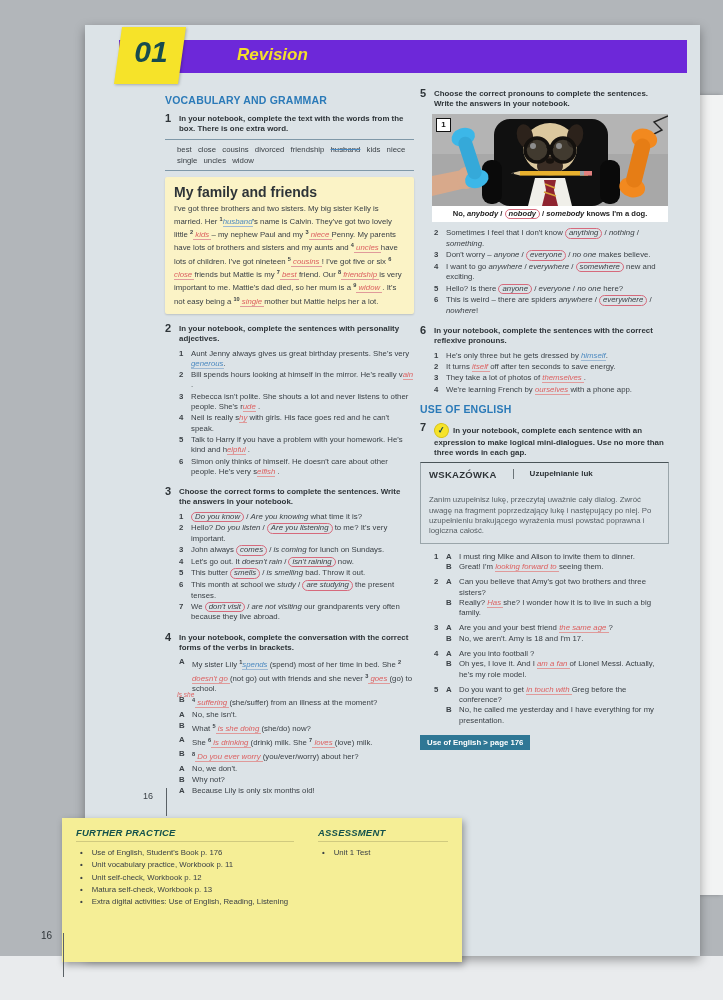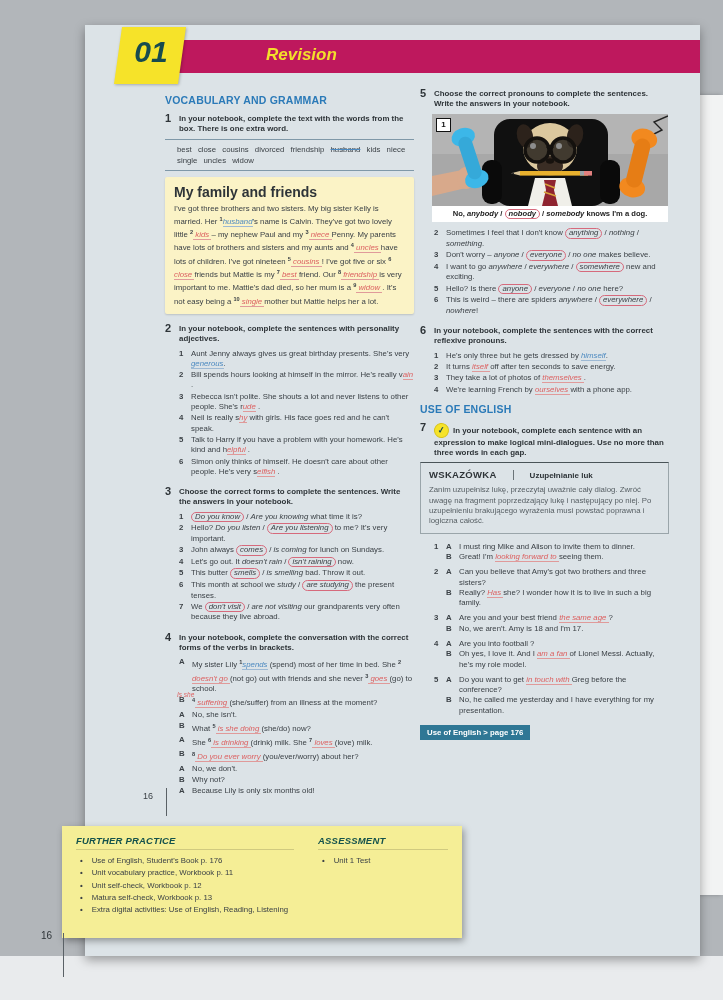--- a/index.html
+++ b/index.html
@@ -3,21 +3,21 @@
 <meta charset="utf-8">
 <style>
   html,body{margin:0;padding:0;background:#9ea2a6;}
   .canvas{position:relative;width:723px;height:1000px;overflow:hidden;
     background:#b2b6ba;font-family:"Liberation Sans",sans-serif;color:#3b4146;}
   .bottom-strip{position:absolute;left:0;top:956px;width:723px;height:44px;background:#e9ebed;}
   .next-page{position:absolute;left:700px;top:95px;width:23px;height:800px;background:#f2f3f3;box-shadow:-2px 0 4px rgba(0,0,0,.25);}
   .page{position:absolute;left:85px;top:25px;width:615px;height:931px;background:#dce3e7;
     box-shadow:0 4px 10px rgba(0,0,0,.35);overflow:hidden;}
   
-  .banner{position:absolute;left:63px;top:15px;width:568px;height:33px;background:#be185d;}
+  .banner{position:absolute;left:34px;top:15px;width:568px;height:33px;background:#6d28d9;}
   .banner-title{position:absolute;left:118px;top:5px;font-size:17px;font-weight:700;font-style:italic;color:#f3df2b;}
   .unit-tab{position:absolute;left:33px;top:2px;width:64px;height:57px;background:#f6e329;transform:skewX(-8deg);
     box-shadow:1px 1px 3px rgba(0,0,0,.25);}
   .unit-num{position:absolute;left:36px;top:10px;width:60px;text-align:center;font-size:30px;font-weight:700;font-style:italic;color:#174b4f;}
   
   .col{position:absolute;top:62px;width:249px;}
   .col-left{left:80px;}
   .col-right{left:335px;}
   .colhead{color:#2b7ab8;font-weight:700;font-size:10.5px;letter-spacing:.2px;margin:7px 0 6px 0;}
   .ex{margin-bottom:8px;}
@@ -46,35 +46,35 @@
   .panel-title{font-weight:700;font-size:14px;margin-bottom:4px;color:#2e3438;}
   .panel-text{font-size:7.8px;line-height:10.3px;}
   
   .photo{margin:2px 0 6px 12px;width:236px;position:relative;}
   .photo svg{display:block;}
   .photo-badge{position:absolute;left:4px;top:4px;width:13px;height:12px;background:#fff;border:1px solid #111;
     font-size:8px;font-weight:700;color:#111;text-align:center;line-height:12px;}
   .caption{background:#fff;padding:3px 2px;text-align:center;font-size:7.6px;color:#1c1c1c;}
   
   .tip{border:1px solid #9aa5aa;border-top:1px solid #4a5458;padding:6px 8px;margin:4px 0 8px 0;background:#dce3e7;}
-  .tip-head{display:flex;align-items:flex-end;gap:16px;margin-bottom:5px;}
+  .tip-head{display:flex;align-items:flex-start;gap:16px;margin-bottom:15px;}
   .tip-title{font-weight:700;font-size:9.5px;color:#2e3438;letter-spacing:.3px;}
   .tip-sep{width:1px;height:10px;background:#6b7478;}
   .tip-sub{font-weight:700;font-size:8px;color:#2e3438;}
   .tip-body{font-size:7.8px;line-height:10.3px;color:#565e63;}
   .check-icon{display:inline-block;width:13px;height:13px;border-radius:50%;background:#f6e329;border:1px solid #d8c41c;
     color:#174b4f;font-weight:700;font-size:9px;text-align:center;line-height:13px;margin-right:4px;transform:rotate(-8deg);}
   .ex7h{display:flex;gap:5px;margin-bottom:4px;}
   .d7{margin-bottom:5px;}
   .uoe-tag{display:inline-block;background:#2f7795;color:#fff;font-weight:700;font-size:7.8px;padding:3px 7px;margin-top:4px;}
   
   .pgnum-inner{position:absolute;left:143px;top:791px;font-size:9px;color:#3b4146;}
   .pgline-inner{position:absolute;left:166px;top:788px;width:1px;height:28px;background:#5a6166;}
-  .footer-box{position:absolute;left:62px;top:818px;width:400px;height:112px;background:#f5ee96;
-    box-shadow:2px 3px 7px rgba(0,0,0,.35);padding:9px 14px;box-sizing:border-box;margin-top:8px;}
+  .footer-box{position:absolute;left:62px;top:818px;width:400px;height:144px;background:#f5ee96;
+    box-shadow:2px 3px 7px rgba(0,0,0,.35);padding:9px 14px;box-sizing:border-box;}
   .fcols{display:flex;gap:24px;}
   .fcol1{width:218px;}
   .fcol2{flex:1;}
   .fhead{font-weight:700;font-style:italic;font-size:9.5px;color:#14524c;border-bottom:1px solid rgba(0,0,0,.15);
     padding-bottom:3px;margin-bottom:6px;letter-spacing:.2px;}
   .bullets .item{padding-left:4px;margin-bottom:2px;}
   .bullets .item::before{content:"•";margin-right:5px;font-weight:700;}
   .pgnum-outer{position:absolute;left:41px;top:930px;font-size:10px;color:#2e3438;}
   .pgline-outer{position:absolute;left:63px;top:933px;width:1px;height:44px;background:#5a6166;}
 </style>

